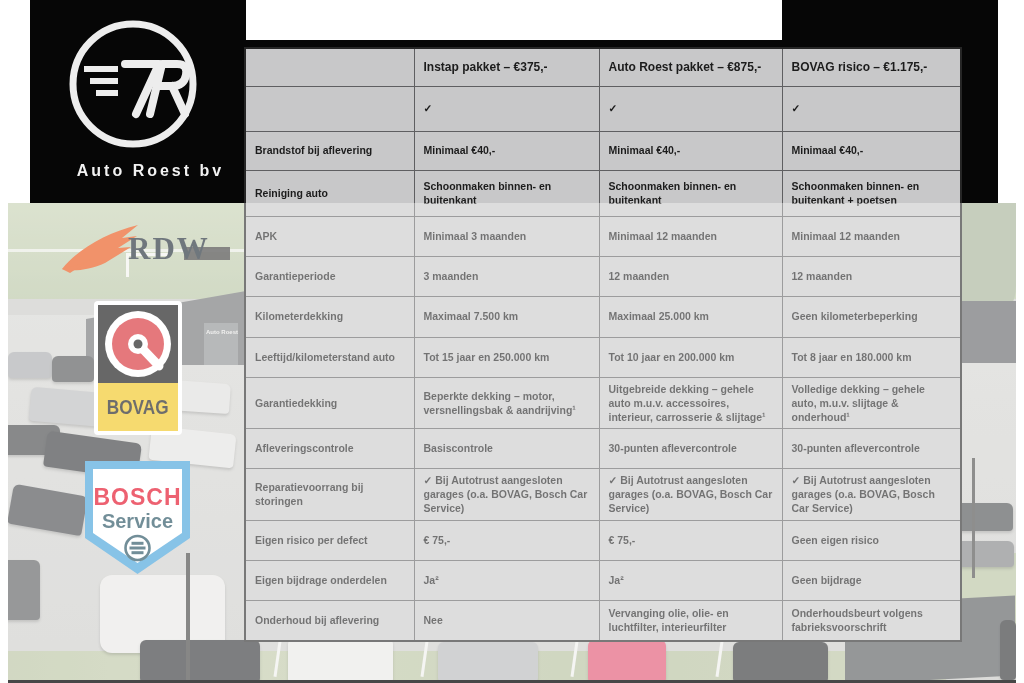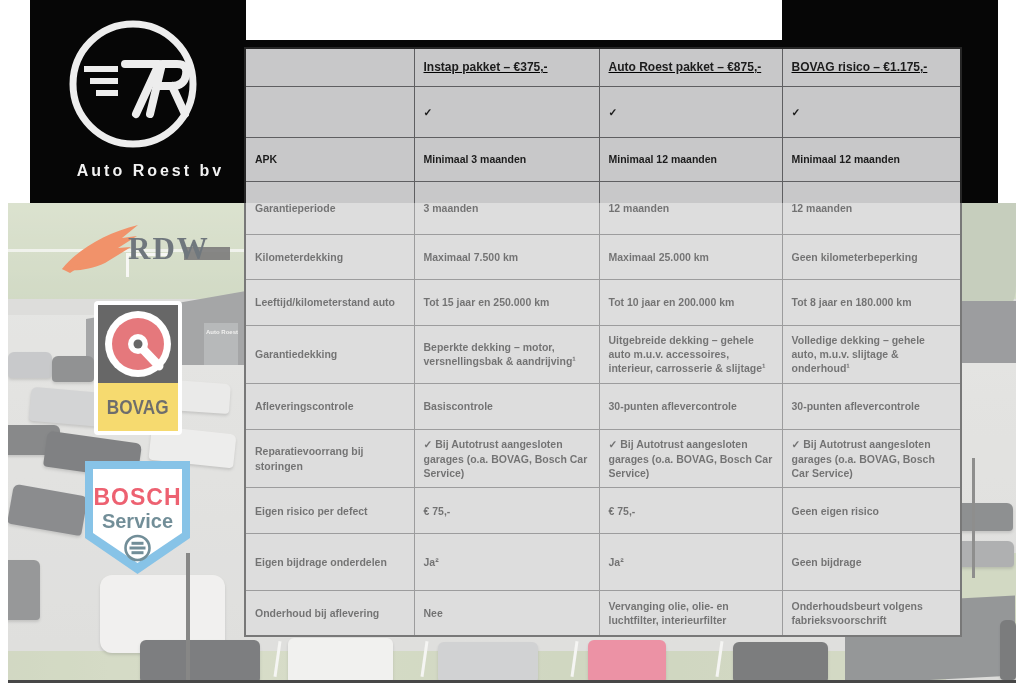--- a/index.html
+++ b/index.html
@@ -74,21 +74,21 @@
   .bosch-logo{position:absolute;left:85px;top:461px;width:105px;height:113px;}
 
   
   .table-wrap{position:absolute;left:244px;top:47px;}
   table.pkg{border-collapse:collapse;table-layout:fixed;width:716px;height:590px;
             border:2px solid #262626;}
   table.pkg th,table.pkg td{border:1px solid var(--table-border);background:var(--table-cell-bg);
             color:var(--table-text);font:bold 10.5px/1.35 "Liberation Sans",sans-serif;
             text-align:left;vertical-align:middle;padding:4px 9px;overflow:hidden;}
   table.pkg thead th{font-size:12px;}
-  table.pkg thead tr{height:38px;text-decoration:underline;}
+  table.pkg thead tr{height:38px;}
   table.pkg tbody tr:nth-child(1){height:45px;}
   table.pkg tbody tr:nth-child(2){height:39px;}
   table.pkg tbody tr:nth-child(3){height:46px;}
   table.pkg tbody tr:nth-child(4){height:40px;}
   table.pkg tbody tr:nth-child(5){height:40px;}
   table.pkg tbody tr:nth-child(6){height:41px;}
   table.pkg tbody tr:nth-child(7){height:40px;}
   table.pkg tbody tr:nth-child(8){height:50px;}
   table.pkg tbody tr:nth-child(9){height:40px;}
   table.pkg tbody tr:nth-child(10){height:50px;}
@@ -222,20 +222,32 @@
         </tr>
       </thead>
       <tbody>
           <tr>
             <th></th>
             <td>✓</td>
             <td>✓</td>
             <td>✓</td>
           </tr>
           <tr>
+            <th>Brandstof bij aflevering</th>
+            <td>Minimaal €40,-</td>
+            <td>Minimaal €40,-</td>
+            <td>Minimaal €40,-</td>
+          </tr>
+          <tr>
+            <th>Reiniging auto</th>
+            <td>Schoonmaken binnen- en buitenkant</td>
+            <td>Schoonmaken binnen- en buitenkant</td>
+            <td>Schoonmaken binnen- en buitenkant + poetsen</td>
+          </tr>
+          <tr>
             <th>APK</th>
             <td>Minimaal 3 maanden</td>
             <td>Minimaal 12 maanden</td>
             <td>Minimaal 12 maanden</td>
           </tr>
           <tr>
             <th>Garantieperiode</th>
             <td>3 maanden</td>
             <td>12 maanden</td>
             <td>12 maanden</td>

